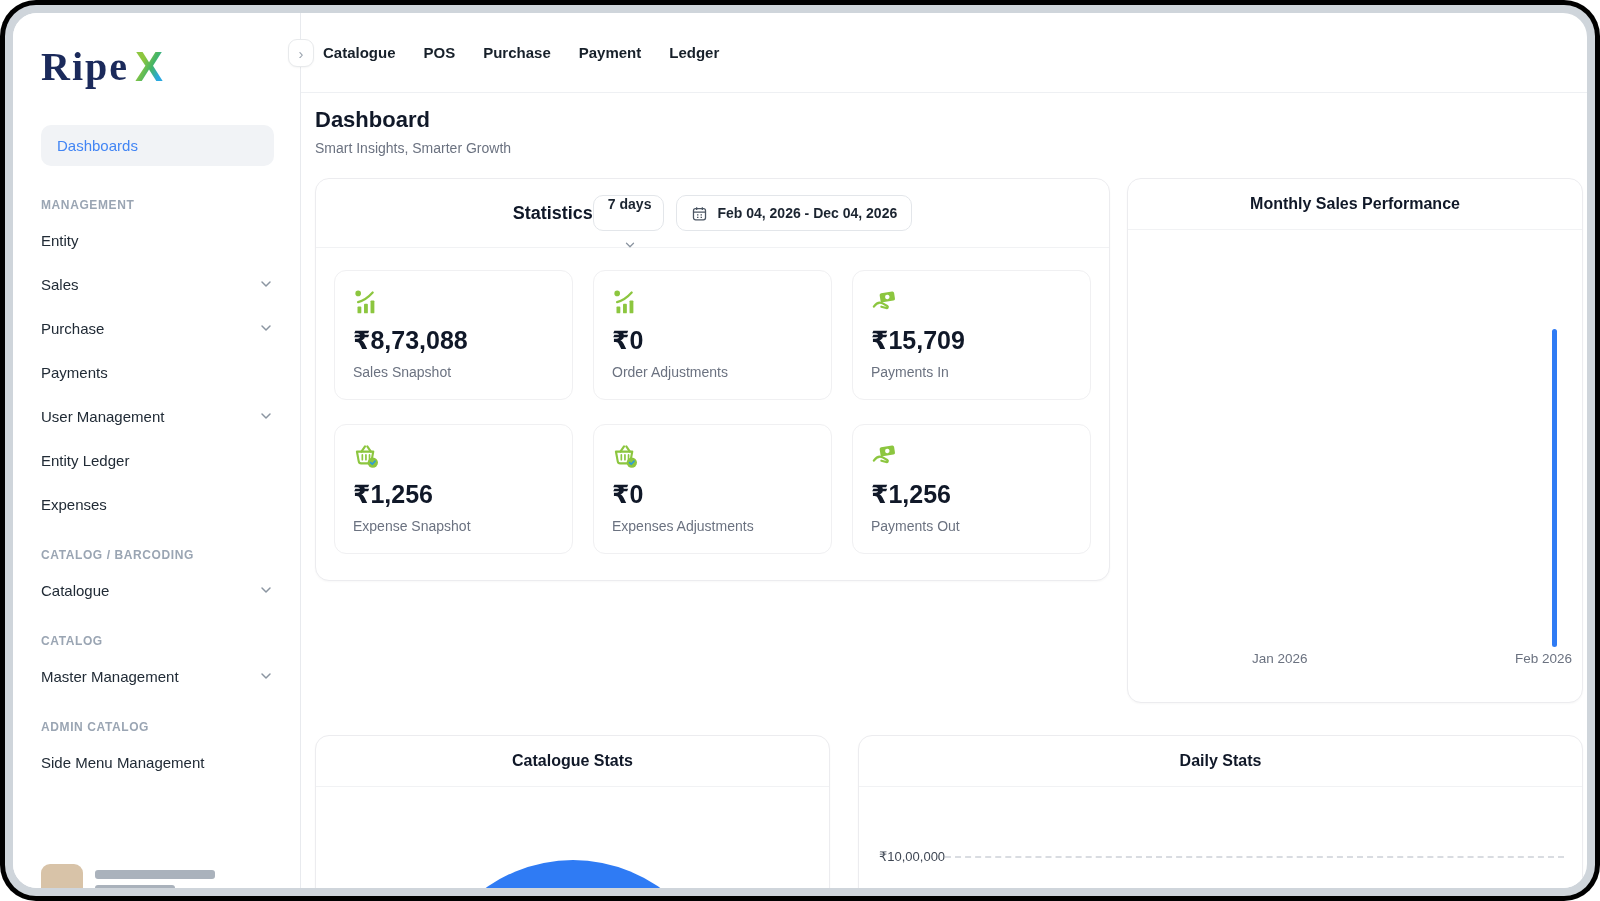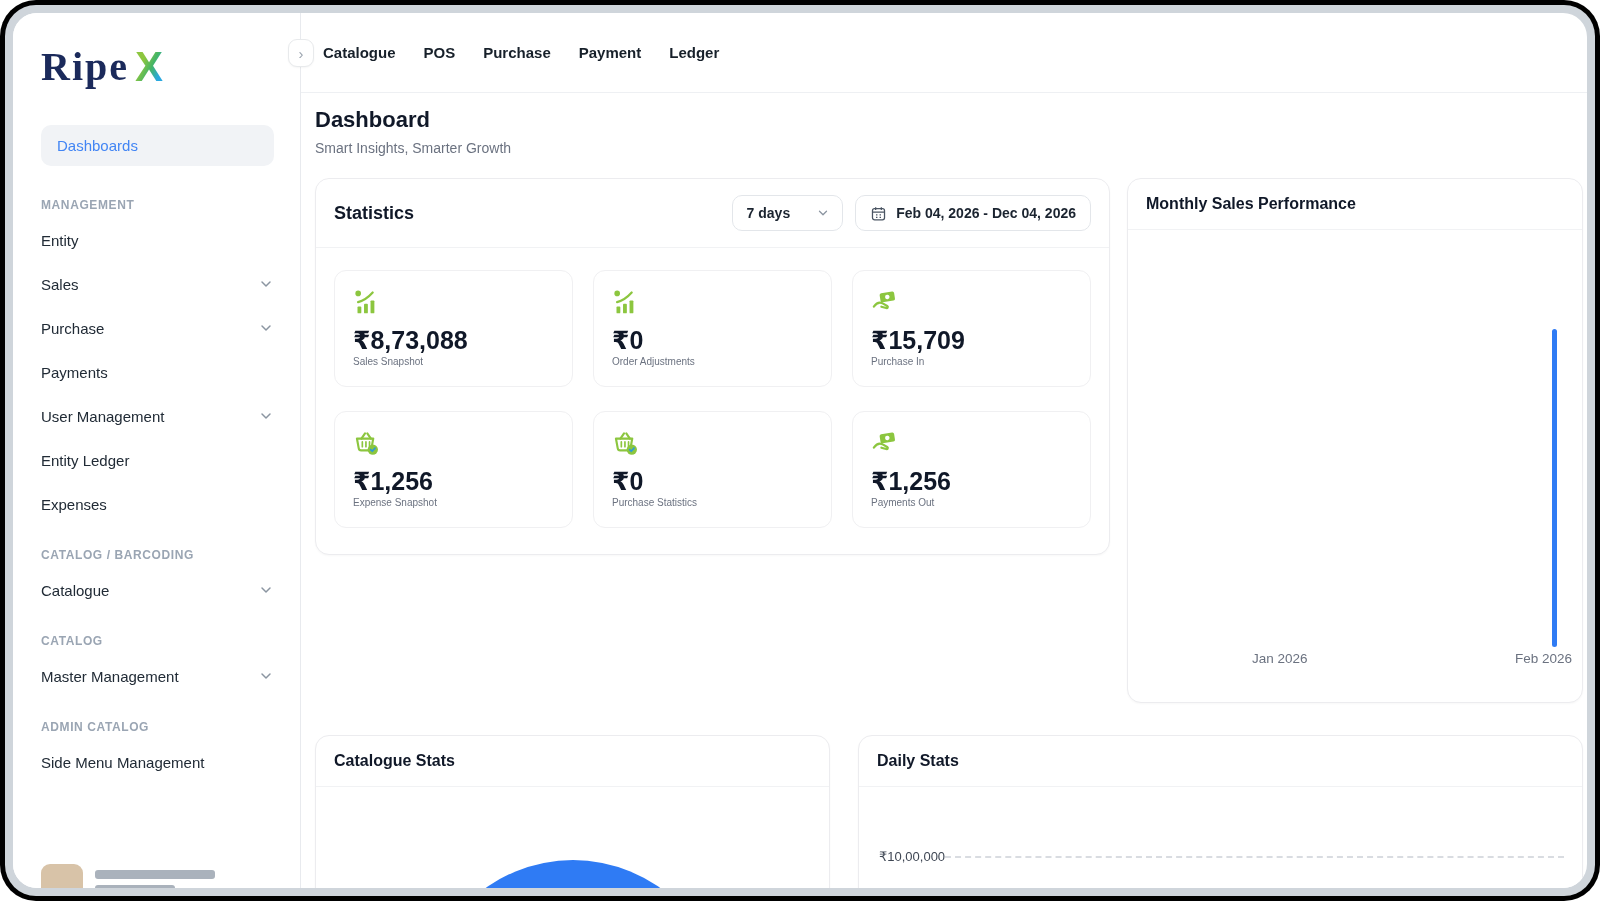--- a/index.html
+++ b/index.html
@@ -30,36 +30,36 @@
   .collapse-btn { position:absolute; left:-13px; top:26px; width:26px; height:28px; background:#fff; border:1px solid #e8eaec; border-radius:9px;
                   color:#9aa3ae; font-size:15px; line-height:1; display:flex; align-items:center; justify-content:center; cursor:pointer; box-shadow:0 1px 2px rgba(0,0,0,.04); }
   .topnav { display:flex; gap:28px; }
   .topnav a { font-size:15px; font-weight:600; color:#17202a; text-decoration:none; cursor:pointer; }
 
   .content { padding:14px 4px 0 14px; flex:1; }
   .page-title { font-size:22px; font-weight:700; color:#101828; }
   .page-subtitle { font-size:14px; color:#6b7280; margin-top:7px; margin-bottom:22px; }
 
   .card { background:#fff; border:1px solid #ececef; border-radius:14px; box-shadow:0 1px 2px rgba(16,24,40,.03); }
-  .card-head { display:flex; align-items:center; justify-content:space-between; padding:16px 18px; border-bottom:1px solid #f1f2f4; }
+  .card-head { display:flex; align-items:center; justify-content:center; padding:16px 18px; border-bottom:1px solid #f1f2f4; }
   .card-head h2 { font-size:18px; font-weight:700; color:#101828; }
   .card-head.small h2 { font-size:16px; font-weight:700; }
 
   .row1 { display:flex; gap:17px; align-items:flex-start; }
   .stats-card { width:795px; flex:0 0 795px; }
   .controls { display:flex; gap:12px; align-items:center; }
   .select-btn { display:flex; align-items:center; gap:26px; height:36px; padding:0 12px 0 14px; border:1px solid #e3e6ea; border-radius:10px; background:#fff;
-                font-size:14px; font-weight:600; color:#1b2430; cursor:pointer; }
+                font-size:14px; font-weight:600; color:#1b2430; cursor:pointer;flex-direction:column; }
   .date-btn { display:flex; align-items:center; gap:9px; height:36px; padding:0 14px; border:1px solid #e3e6ea; border-radius:10px; background:#fff;
               font-size:14px; font-weight:600; color:#1b2430; cursor:pointer; }
   .stat-grid { display:grid; grid-template-columns:repeat(3,1fr); gap:24px 20px; padding:22px 18px 26px 18px; }
   .stat-tile { border:1px solid #f0f0f2; border-radius:12px; padding:17px 18px 19px 18px; cursor:default; }
   .stat-tile .icon { width:27px; height:27px; display:block; }
   .stat-value { font-size:25px; font-weight:700; color:#101828; margin-top:11px; }
-  .stat-label { font-size:10px; color:#6b7280; margin-top:1px; }
+  .stat-label { font-size:14px; color:#6b7280; margin-top:9px; }
 
   .monthly-card { flex:1; height:525px; position:relative; }
   .monthly-chart { position:relative; height:466px; }
   .mbar { position:absolute; right:25px; top:99px; width:5px; height:318px; border-radius:3px; background:#2f7bf4; }
   .xlab { position:absolute; top:421px; font-size:13.5px; color:#6b7280; white-space:nowrap; }
   .xlab.jan { left:124px; }
   .xlab.feb { right:10px; }
 
   .row2 { display:flex; gap:28px; margin-top:32px; align-items:flex-start; }
   .catalogue-card { width:515px; flex:0 0 515px; height:300px; overflow:hidden; }
@@ -230,21 +230,21 @@
                     <span class="icon">
                       <svg viewBox="0 0 24 24">
                         <g transform="rotate(-9 14 8)">
                           <rect x="8" y="4" width="13" height="8" rx="1.6" fill="#8cc63f"></rect>
                           <circle cx="14.5" cy="8" r="2" fill="#fff"></circle>
                         </g>
                         <path d="M2.5 16.5c2.6-3.6 5.8-4.2 8.3-2.6l3.6 2.1c1.1.7.4 2.2-.9 1.8l-4.3-1.2" fill="none" stroke="#8cc63f" stroke-width="1.9" stroke-linecap="round"></path>
                       </svg>
                     </span>
                     <div class="stat-value">₹15,709</div>
-                    <div class="stat-label">Purchase In</div>
+                    <div class="stat-label">Payments In</div>
                   </div>
                   <div class="stat-tile">
                     <span class="icon">
                       <svg viewBox="0 0 24 24">
                         <path d="M3.5 8.5h14.5l-1.6 8.7a2.1 2.1 0 0 1-2.1 1.8H7.2a2.1 2.1 0 0 1-2.1-1.8L3.5 8.5z" fill="none" stroke="#8cc63f" stroke-width="1.9" stroke-linejoin="round"></path>
                         <path d="M7.5 8.5l3.2-4.7m2 0l3.2 4.7" stroke="#8cc63f" stroke-width="1.9" fill="none" stroke-linecap="round"></path>
                         <path d="M8.3 11.5v4.3m3.2-4.3v4.3m3.2-4.3v4.3" stroke="#8cc63f" stroke-width="1.5" stroke-linecap="round"></path>
                         <circle cx="17.6" cy="18.3" r="4.6" fill="#8cc63f"></circle>
                         <path d="M15.7 18.4l1.4 1.4 2.5-2.8" stroke="#2e9bd6" stroke-width="1.5" fill="none" stroke-linecap="round" stroke-linejoin="round"></path>
                       </svg>
@@ -256,21 +256,21 @@
                     <span class="icon">
                       <svg viewBox="0 0 24 24">
                         <path d="M3.5 8.5h14.5l-1.6 8.7a2.1 2.1 0 0 1-2.1 1.8H7.2a2.1 2.1 0 0 1-2.1-1.8L3.5 8.5z" fill="none" stroke="#8cc63f" stroke-width="1.9" stroke-linejoin="round"></path>
                         <path d="M7.5 8.5l3.2-4.7m2 0l3.2 4.7" stroke="#8cc63f" stroke-width="1.9" fill="none" stroke-linecap="round"></path>
                         <path d="M8.3 11.5v4.3m3.2-4.3v4.3m3.2-4.3v4.3" stroke="#8cc63f" stroke-width="1.5" stroke-linecap="round"></path>
                         <circle cx="17.6" cy="18.3" r="4.6" fill="#8cc63f"></circle>
                         <path d="M15.7 18.4l1.4 1.4 2.5-2.8" stroke="#2e9bd6" stroke-width="1.5" fill="none" stroke-linecap="round" stroke-linejoin="round"></path>
                       </svg>
                     </span>
                     <div class="stat-value">₹0</div>
-                    <div class="stat-label">Purchase Statistics</div>
+                    <div class="stat-label">Expenses Adjustments</div>
                   </div>
                   <div class="stat-tile">
                     <span class="icon">
                       <svg viewBox="0 0 24 24">
                         <g transform="rotate(-9 14 8)">
                           <rect x="8" y="4" width="13" height="8" rx="1.6" fill="#8cc63f"></rect>
                           <circle cx="14.5" cy="8" r="2" fill="#fff"></circle>
                         </g>
                         <path d="M2.5 16.5c2.6-3.6 5.8-4.2 8.3-2.6l3.6 2.1c1.1.7.4 2.2-.9 1.8l-4.3-1.2" fill="none" stroke="#8cc63f" stroke-width="1.9" stroke-linecap="round"></path>
                       </svg>

